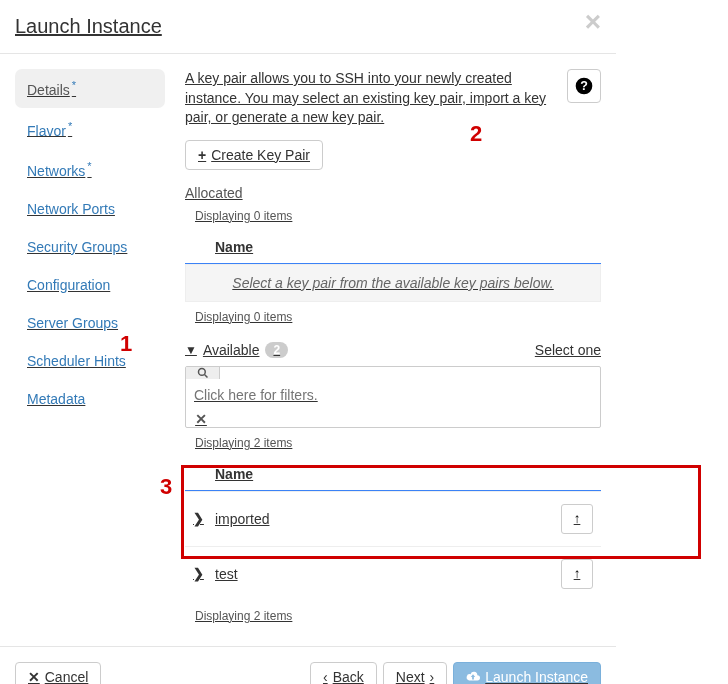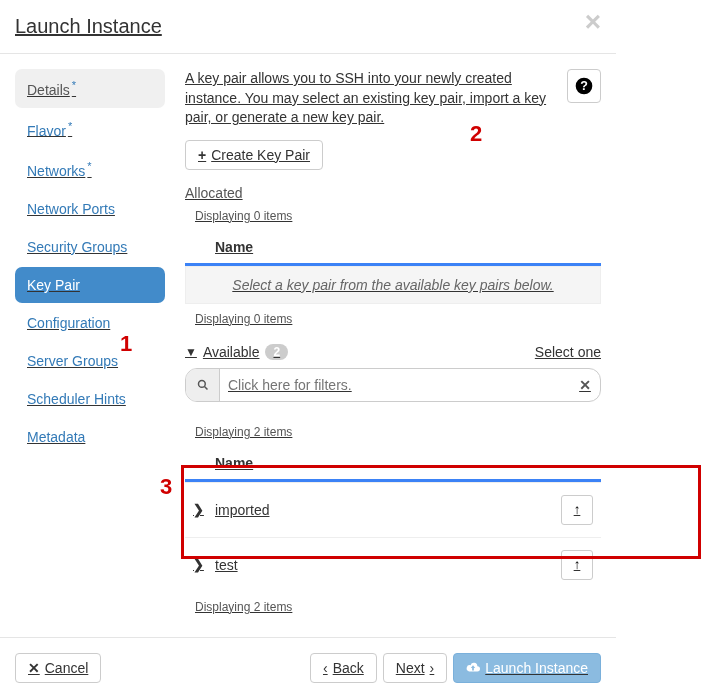--- a/index.html
+++ b/index.html
@@ -15,27 +15,27 @@
 .nav-item.muted { background: #f0f0f0; color: #555; }
 .nav-item .ast { color: #337ab7; font-size: 11px; vertical-align: super; margin-left: 2px; }
 .nav-item.muted .ast { color: #337ab7; }
 .main { flex: 1; position: relative; }
 .help-btn { position: absolute; right: 0; top: 0; width: 34px; height: 34px; border: 1px solid #ccc; border-radius: 4px; display: flex; align-items: center; justify-content: center; font-weight: bold; font-size: 18px; background: #fff; cursor: pointer; }
 .desc { color: #333; padding-right: 45px; line-height: 1.4; margin-bottom: 12px; }
 .btn { display: inline-flex; align-items: center; gap: 5px; padding: 6px 12px; border: 1px solid #ccc; border-radius: 4px; background: #fff; color: #333; cursor: pointer; font-size: 14px; }
 .btn-row { display: flex; gap: 6px; margin-bottom: 15px; }
 .section-label { color: #555; margin-bottom: 6px; font-size: 14px; }
 .displaying { color: #555; margin: 8px 0 8px 10px; font-size: 12px; }
-.table-header { display: flex; padding: 8px 0 8px 30px; font-weight: bold; border-bottom: 3px solid #3b82f6; }
+.table-header { display: flex; padding: 8px 0 8px 30px; font-weight: bold; border-bottom: 1px solid #3b82f6; }
 .empty-row { background: #f5f5f5; border: 1px solid #eee; padding: 10px; text-align: center; font-style: italic; color: #666; }
 .avail-header { display: flex; justify-content: space-between; align-items: center; margin-top: 18px; margin-bottom: 8px; }
 .avail-left { display: flex; align-items: center; gap: 6px; }
 .chev { font-size: 12px; }
 .badge { background: #ccc; color: #fff; border-radius: 10px; padding: 1px 8px; font-size: 12px; font-weight: bold; }
-.filter-bar { display: flex; border: 1px solid #ccc; border-radius: 12px; overflow: hidden; margin-bottom: 23px; }
+.filter-bar { display: flex; border: 1px solid #ccc; border-radius: 2px; overflow: hidden; margin-bottom: 8px; flex-direction: column; }
 .filter-icon { width: 34px; display: flex; align-items: center; justify-content: center; background: #eee; border-right: 1px solid #ccc; color: #555; }
 .filter-input { flex: 1; border: none; padding: 8px; outline: none; font-size: 14px; color: #999; }
 .filter-clear { width: 30px; display: flex; align-items: center; justify-content: center; color: #555; cursor: pointer; font-weight: bold; }
 .item-row { display: flex; align-items: center; padding: 12px 8px 12px 8px; border-top: 1px solid #eee; }
 .item-row .exp { width: 22px; font-size: 13px; color: #333; font-weight: bold; }
 .item-row .name { flex: 1; }
 .up-btn { width: 32px; height: 30px; border: 1px solid #ccc; border-radius: 3px; background: #fff; display: flex; align-items: center; justify-content: center; cursor: pointer; font-weight: bold; }
 .annot { position: absolute; color: #d00000; font-weight: bold; font-size: 22px; font-family: Arial; pointer-events: none; }
 .red-box { position: absolute; border: 3px solid #d00000; pointer-events: none; }
 .modal-footer { padding: 15px; border-top: 1px solid #e5e5e5; display: flex; justify-content: space-between; }
@@ -52,21 +52,20 @@
     <span class="close-x">×</span>
   </div>
 
   <div class="modal-body">
     <div class="sidebar" id="sidebar">
         <div class="nav-item muted"><span>Details</span><span class="ast">*</span></div>
         <div class="nav-item"><span>Flavor</span><span class="ast">*</span></div>
         <div class="nav-item"><span>Networks</span><span class="ast">*</span></div>
         <div class="nav-item"><span>Network Ports</span></div>
         <div class="nav-item"><span>Security Groups</span></div>
-        <div class="nav-item active"><span>Key Pair</span></div>
         <div class="nav-item"><span>Configuration</span></div>
         <div class="nav-item"><span>Server Groups</span></div>
         <div class="nav-item"><span>Scheduler Hints</span></div>
         <div class="nav-item"><span>Metadata</span></div>
       </div>
 
     <div class="main">
       <div class="help-btn">
         <svg viewBox="0 0 24 24" width="20" height="20">
             <circle cx="12" cy="12" r="10" fill="#000"></circle>

